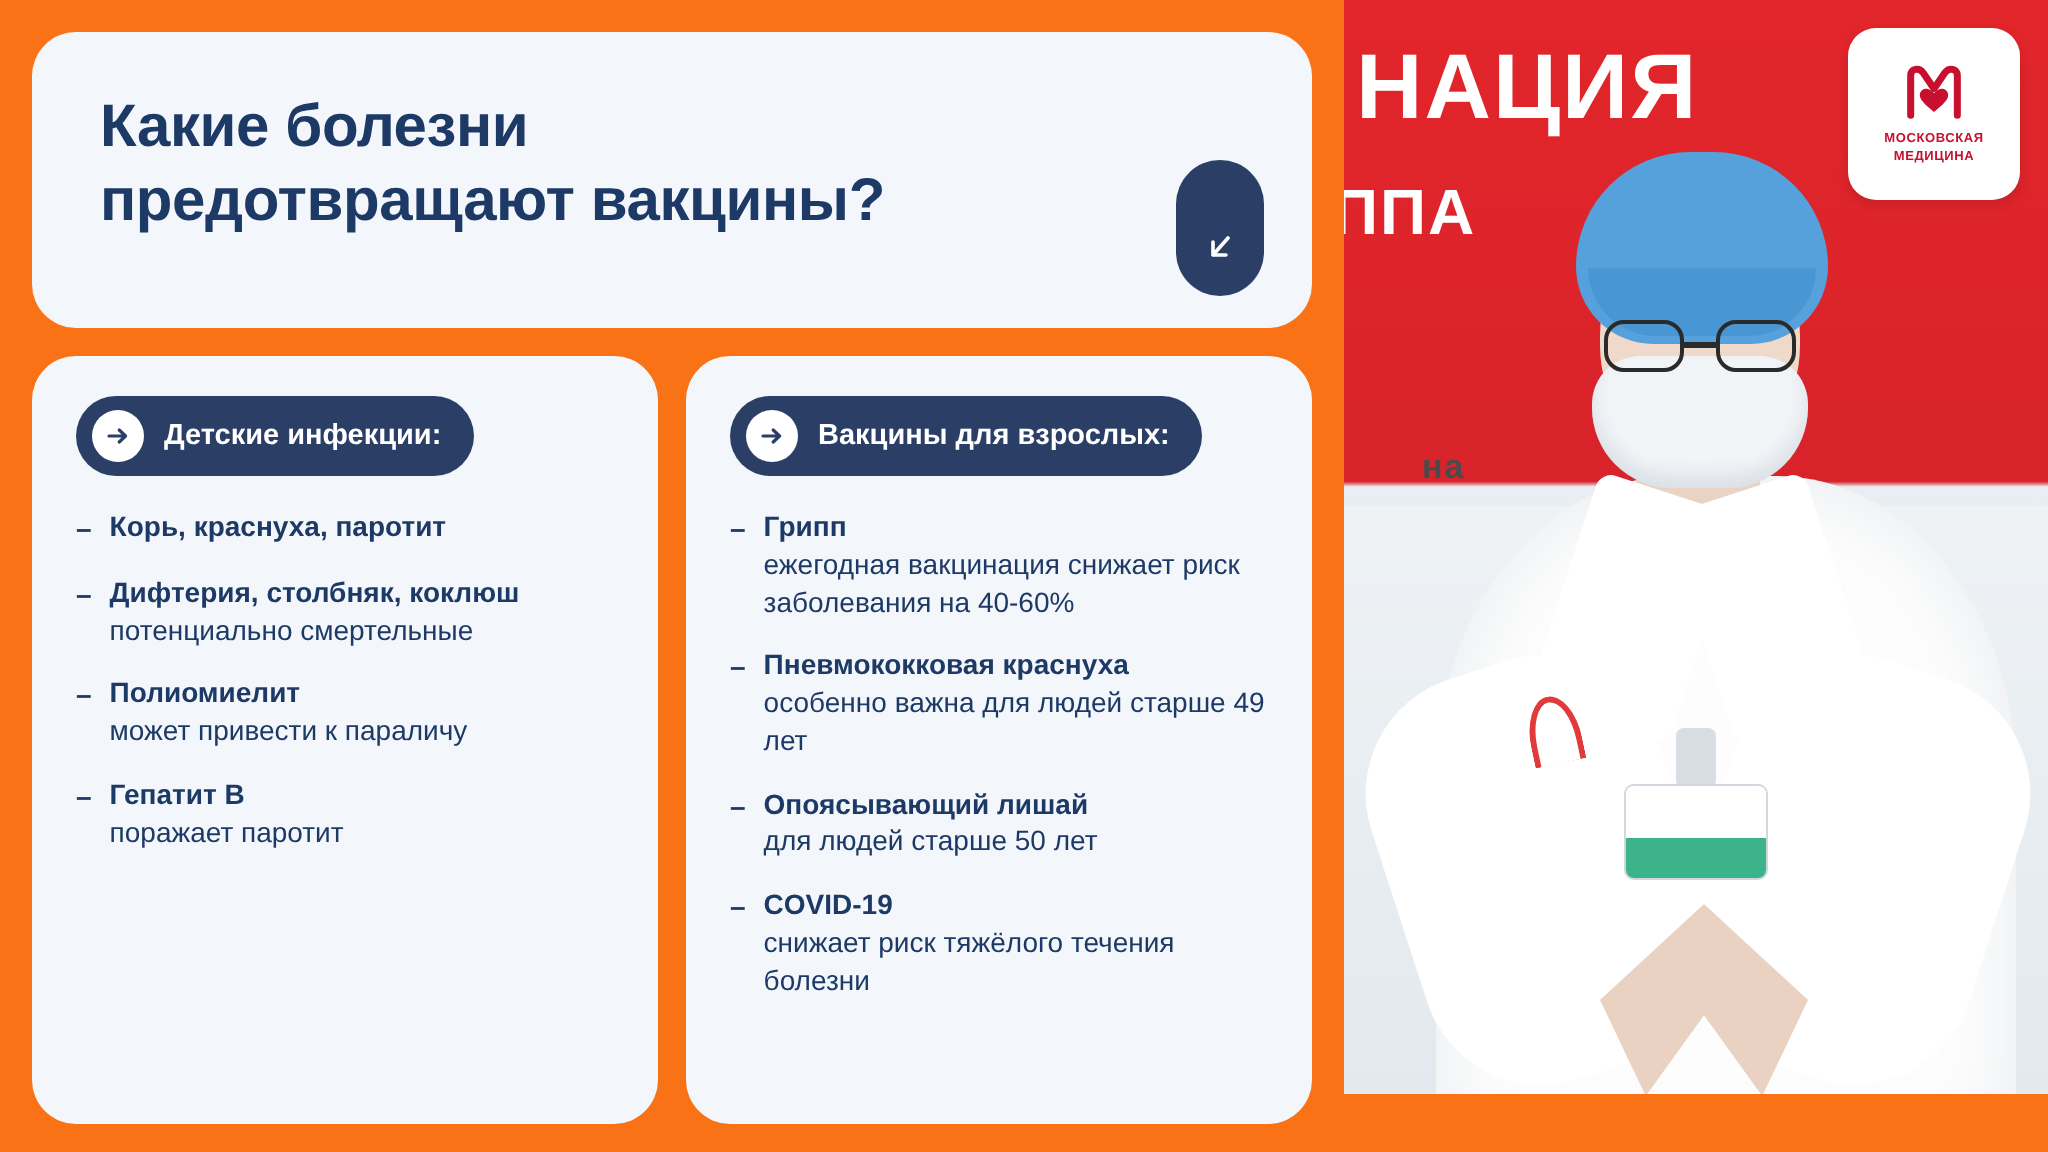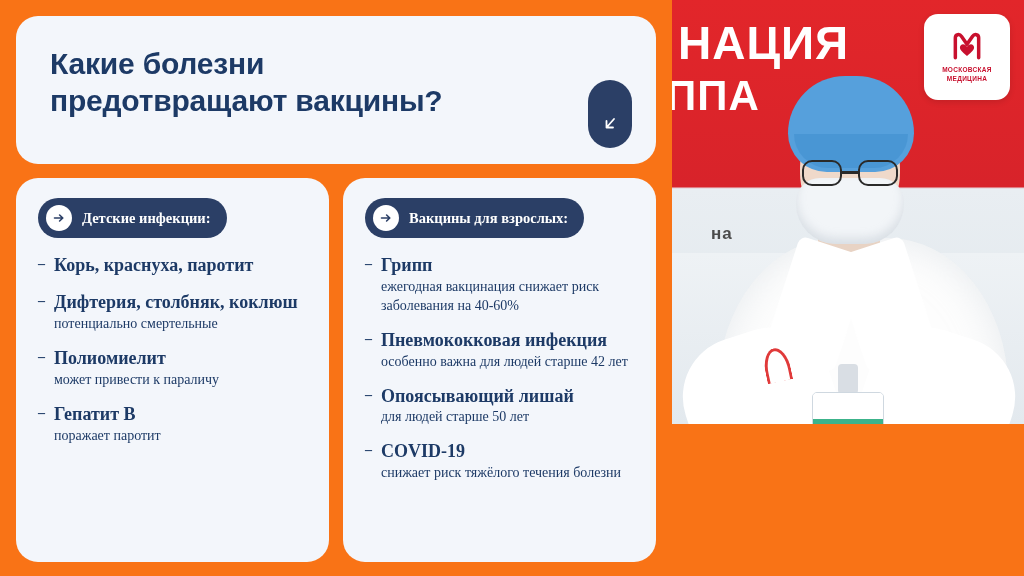--- a/index.html
+++ b/index.html
@@ -54,21 +54,20 @@
     justify-content: center;
     padding-bottom: 14px;
   }
   .arrow-badge svg { display: block; }
 
   .columns {
     display: flex;
     gap: 14px;
     flex: 1;
     min-height: 0;
-    font-family: Liberation Serif, serif;
   }
   .card {
     flex: 1;
     background: #f3f6fb;
     border-radius: 22px;
     padding: 20px 22px 22px 22px;
     display: flex;
     flex-direction: column;
   }
   .card-head {
@@ -106,55 +105,55 @@
   .dash {
     color: #1d3a66;
     font-size: 14px;
     line-height: 1.35;
     font-weight: bold;
     padding-top: 1px;
   }
   .btext { flex: 1; }
   .bterm {
     display: block;
-    font-size: 18px;
+    font-size: 14px;
     font-weight: bold;
     color: #1d3a66;
     line-height: 1.33;
   }
   .bdesc {
     display: block;
     font-size: 14px;
     color: #1d3a66;
     line-height: 1.35;
   }
 
   
   .right {
     position: relative;
     width: 352px;
-    height: 424px;
+    height: 547px;
     overflow: hidden;
   }
   .photo {
     position: absolute;
     inset: 0;
     background:
       linear-gradient(180deg, #e2262a 0%, #d8232a 44%, #e9eef2 44.5%, #dfe6eb 100%);
   }
   
   .banner-word {
     position: absolute;
     font-family: "Liberation Sans", sans-serif;
     font-weight: bold;
     color: #ffffff;
     letter-spacing: 1px;
   }
   .bw1 { top: 16px; left: 6px; font-size: 46px; }
-  .bw2 { top: 72px; left: -6px; font-size: 42px; }
+  .bw2 { top: 88px; left: -6px; font-size: 32px; }
   .bw3 { top: 224px; left: 0px; font-size: 17px; color: #4b4b4b; padding-left: 39px; }
 
   .white-panel {
     position: absolute;
     left: 0; right: 0; top: 253px; bottom: 0;
     background: linear-gradient(180deg,#eef2f5 0%, #e3e9ee 100%);
   }
 
   
   .doc-body {
@@ -373,22 +372,22 @@
           <div class="bullet">
             <span class="dash">–</span>
             <span class="btext">
               <span class="bterm">Грипп</span>
               <span class="bdesc">ежегодная вакцинация снижает риск заболевания на 40-60%</span>
             </span>
           </div>
           <div class="bullet">
             <span class="dash">–</span>
             <span class="btext">
-              <span class="bterm">Пневмококковая инфекция</span>
-              <span class="bdesc">особенно важна для людей старше 42 лет</span>
+              <span class="bterm">Пневмококковая краснуха</span>
+              <span class="bdesc">особенно важна для людей старше 49 лет</span>
             </span>
           </div>
           <div class="bullet">
             <span class="dash">–</span>
             <span class="btext">
               <span class="bterm">Опоясывающий лишай</span>
               <span class="bdesc">для людей старше 50 лет</span>
             </span>
           </div>
           <div class="bullet">

